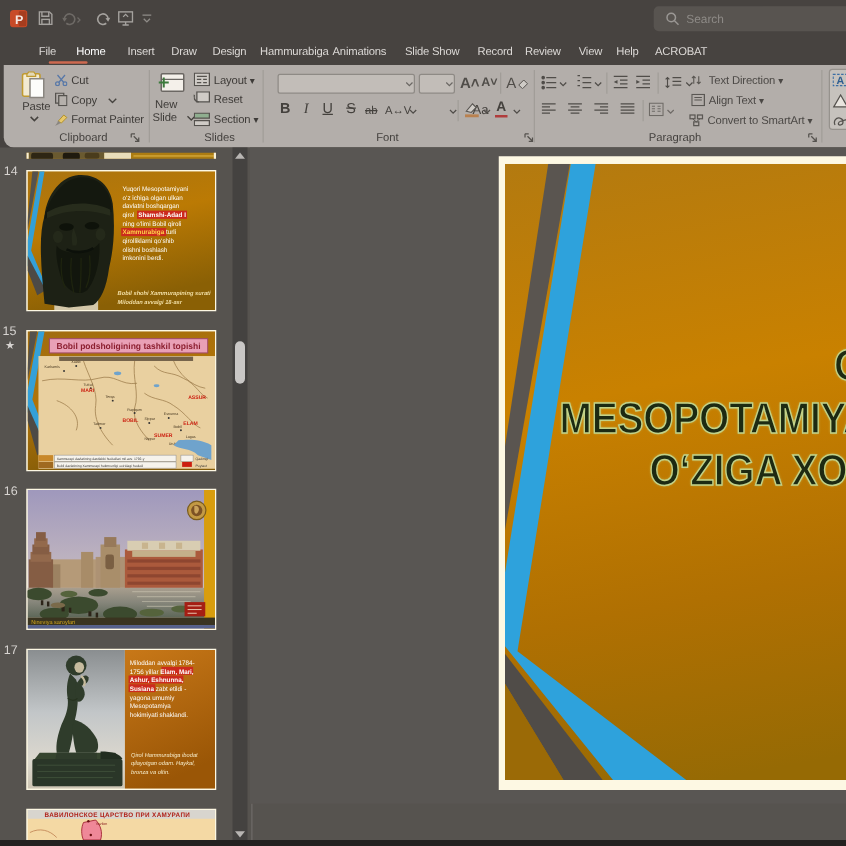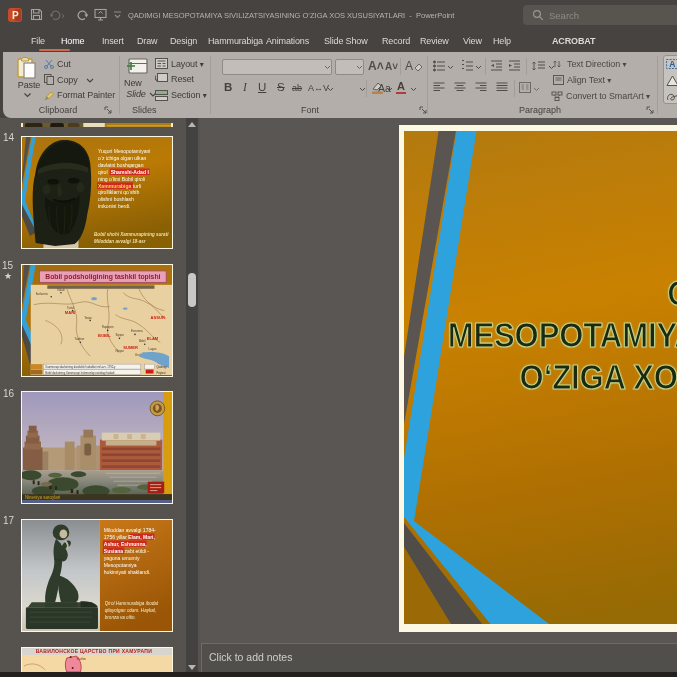--- a/index.html
+++ b/index.html
@@ -27,21 +27,20 @@
   #slide { position:absolute; left:399px; top:125px; width:673px; height:507px; background:#fdf8e3; }
   #slidetitle { position:absolute; left:404px; top:272px; width:662px; text-align:center;
      font-size:35px; font-weight:bold; color:#1d2a12; line-height:42px; letter-spacing:-0.2px;
      transform:scaleX(0.89); transform-origin:50% 50%;
      -webkit-text-stroke:1.2px #c2d288; text-shadow:0 0 2.5px rgba(205,220,140,0.75); }
 </style>
 </head>
 <body>
 <div id="app">
 
-  <div class="abs" style="left:128px; top:11px; font-size:7.5px; letter-spacing:0px; color:#b7b4b0;">QADIMGI MESOPOTAMIYA SIVILIZATSIYASINING O‘ZIGA XOS XUSUSIYATLARI &nbsp;-&nbsp; PowerPoint</div>
   <div class="abs" style="left:523px; top:5px; width:160px; height:20px; background:#585450; border-radius:4px;">
     <svg class="abs" style="left:9px; top:4px;" width="12" height="12" viewBox="0 0 12 12">
         <circle cx="5" cy="5" r="3.4" fill="none" stroke="#9a9794" stroke-width="1.2"></circle>
         <line x1="7.6" y1="7.6" x2="10.8" y2="10.8" stroke="#9a9794" stroke-width="1.2"></line>
       </svg>
     <span class="abs" style="left:26px; top:5px; font-size:9.5px; color:#8e8b87;">Search</span>
   </div>
   <div id="qat">
     <svg class="abs" style="left:8px; top:8px;" width="14" height="14" viewBox="0 0 14 14">
       <rect x="0" y="0" width="14" height="14" rx="3" fill="#c84b28"></rect>
@@ -78,33 +77,33 @@
   <span class="tab" style="left:82px; top:36px;">Insert</span>
   <span class="tab" style="left:117px; top:36px;">Draw</span>
   <span class="tab" style="left:150px; top:36px;">Design</span>
   <span class="tab" style="left:188px; top:36px;">Hammurabiga</span>
   <span class="tab" style="left:246px; top:36px;">Animations</span>
   <span class="tab" style="left:304px; top:36px;">Slide Show</span>
   <span class="tab" style="left:362px; top:36px;">Record</span>
   <span class="tab" style="left:388px; top:36px;padding-left:12px;">Review</span>
   <span class="tab" style="left:443px; top:36px;">View</span>
   <span class="tab" style="left:473px; top:36px;">Help</span>
-  <span class="tab" style="left:532px; top:36px;font-weight:bold;">ACROBAT</span>
+  <span class="tab" style="left:504px; top:36px;">ACROBAT</span>
   <div class="abs" style="left:39px; top:48.5px; width:31px; height:2.5px; background:#ce6a50; border-radius:2px;"></div>
 
   <div id="ribbon"></div>
   <div id="ribbonwidgets">
 
     <div class="rsep" style="left:119px; top:56px; height:58px;"></div>
     <div class="rsep" style="left:210px; top:56px; height:58px;"></div>
     <div class="rsep" style="left:427px; top:56px; height:58px;"></div>
     <div class="rsep" style="left:657px; top:56px; height:58px;"></div>
 
-    <div class="rlabel" style="left:30px; top:105px; width:56px; text-align:center;">Clipboard</div>
-    <div class="rlabel" style="left:132px; top:105px; width:56px; text-align:left;">Slides</div>
+    <div class="rlabel" style="left:30px; top:105px; width:56px; text-align:right;">Clipboard</div>
+    <div class="rlabel" style="left:132px; top:105px; width:56px; text-align:right;">Slides</div>
     <div class="rlabel" style="left:282px; top:105px; width:56px; text-align:center;">Font</div>
     <div class="rlabel" style="left:512px; top:105px; width:56px; text-align:center;">Paragraph</div>
     <svg class="abs" style="left:104px; top:106px;" width="8" height="8" viewBox="0 0 8 8" stroke="#55524e" fill="none" stroke-width="1">
         <path d="M1 1 H4 M1 1 V4 M3 3 L7 7 M7 4 V7 H4"></path>
       </svg>
     <svg class="abs" style="left:419px; top:106px;" width="8" height="8" viewBox="0 0 8 8" stroke="#55524e" fill="none" stroke-width="1">
         <path d="M1 1 H4 M1 1 V4 M3 3 L7 7 M7 4 V7 H4"></path>
       </svg>
     <svg class="abs" style="left:646px; top:106px;" width="8" height="8" viewBox="0 0 8 8" stroke="#55524e" fill="none" stroke-width="1">
         <path d="M1 1 H4 M1 1 V4 M3 3 L7 7 M7 4 V7 H4"></path>
@@ -138,21 +137,21 @@
       <path d="M1 10.5 C2.5 10 4.5 9.5 5.5 8 L3.5 6.5 C3 8 2 9.5 1 10.5 Z" fill="#8a8680"></path>
     </svg>
     <div class="btext" style="left:57px; top:90px;">Format Painter</div>
 
     <svg class="abs" style="left:126px; top:57px;" width="22" height="20" viewBox="0 0 22 20">
       <rect x="3" y="2" width="18" height="14" rx="1" fill="#f4f0ea" stroke="#6b6763" stroke-width="1.2"></rect>
       <path d="M3 6.5 H21" stroke="#6b6763" stroke-width="1"></path>
       <path d="M1 9 H9 M5 5 V13" stroke="#3c7a3c" stroke-width="1.6"></path>
     </svg>
     <div class="btext" style="left:124px; top:78px; width:28px; text-align:left;">New</div>
-    <div class="btext" style="left:122px; top:89px; width:28px; text-align:center;font-style:italic;">Slide</div>
+    <div class="btext" style="left:122px; top:89px; width:28px; ">Slide</div>
     <svg class="abs" style="left:149px; top:92px;" width="8" height="5" viewBox="0 0 8 5" stroke="#46433f" fill="none">
         <path d="M1 1 L4 4 L7 1" stroke-width="1.1"></path>
       </svg>
     <svg class="abs" style="left:155px; top:58px;" width="13" height="11" viewBox="0 0 13 11" fill="none" stroke="#55524e" stroke-width="1">
       <rect x="0.5" y="0.5" width="12" height="10" fill="#cfcbc6"></rect>
         <path d="M2.5 3 H10.5 M2.5 5.5 H6 M7.5 5.5 H10.5 M7.5 8 H10.5 M2.5 8 H6"></path>
     </svg>
     <div class="btext" style="left:171px; top:59px;">Layout <span style="font-size:8px;">▾</span></div>
     <svg class="abs" style="left:155px; top:73px;" width="13" height="11" viewBox="0 0 13 11" fill="none" stroke="#55524e" stroke-width="1">
       <rect x="2.5" y="0.5" width="10" height="8" fill="#cfcbc6"></rect>
@@ -643,19 +642,16 @@
   <span class="slidenum" style="left:3px; top:515px;">17</span>
   <span class="slidenum" style="left:2px; top:678px;font-family:Liberation Mono, monospace;">18</span>
   <div class="abs" style="left:4px; top:271px; color:#d6d3d0; font-size:9px;">★</div>
 
   <div id="sbtrack">
     <div style="position:absolute; left:2px; top:4px; width:0; height:0; border-left:4px solid transparent; border-right:4px solid transparent; border-bottom:5px solid #b8b5b2;"></div>
     <div style="position:absolute; left:2px; top:547px; width:0; height:0; border-left:4px solid transparent; border-right:4px solid transparent; border-top:5px solid #b8b5b2;"></div>
     <div style="position:absolute; left:2px; top:155px; width:8px; height:34px; background:#c9c7c5; border-radius:4px;"></div>
   </div>
 
-  <div id="notes">
-      <span class="abs" style="left:8px; top:7px; font-size:10.5px; color:#d0cecb;">Click to add notes</span>
-    </div>
   <div class="abs" style="left:201px; top:643px; width:1px; height:29px; background:#6e6b68;"></div>
   <div id="statusbar"></div>
 
 </div>
 
 </body></html>

